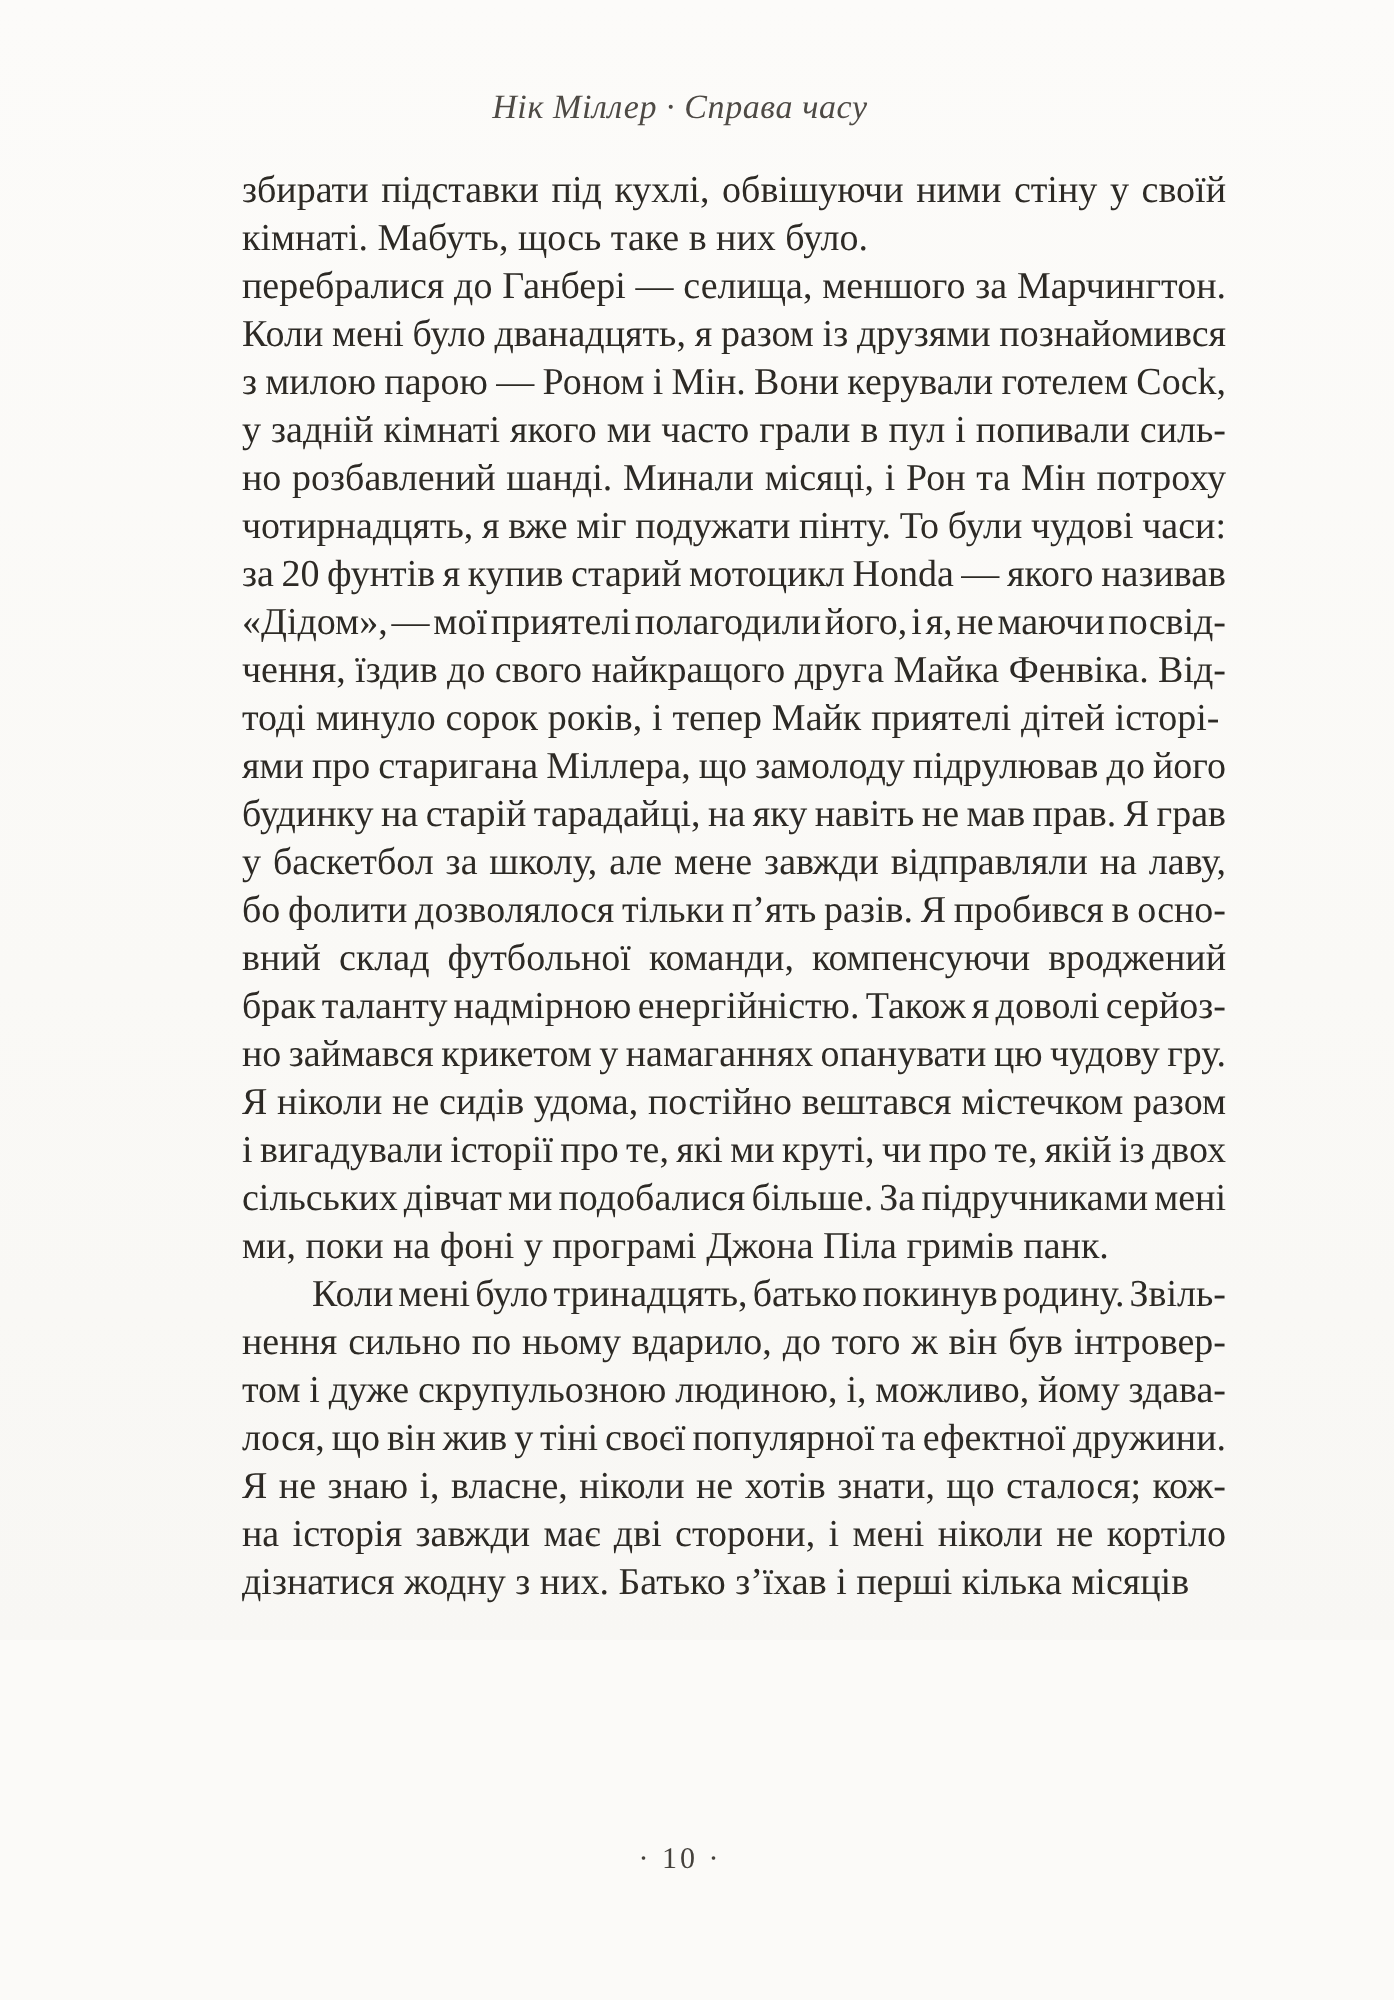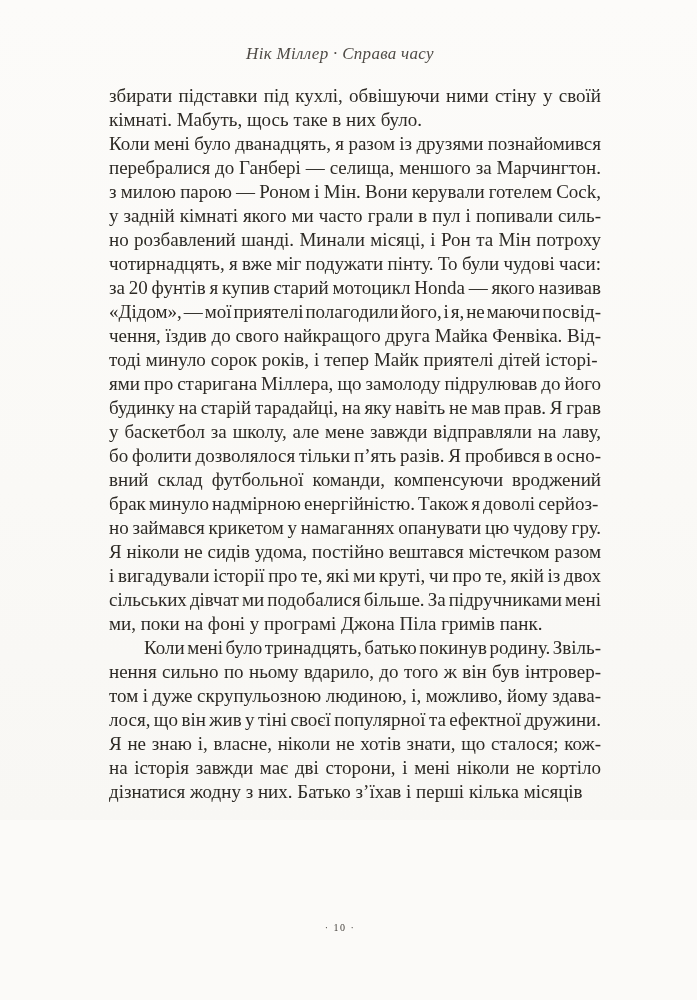--- a/index.html
+++ b/index.html
@@ -36,60 +36,61 @@
     left: 109px;
     top: 84px;
     width: 492px;
     font-size: 19px;
     line-height: 24px;
     color: #2d2a25;
   }
   .line {
     white-space: nowrap;
     height: 24px;
+    margin-left: 12px;
   }
   .line.indent {
     text-indent: 35px;
   }
   .page-number {
     position: absolute;
     top: 922px;
     left: 0;
     width: 680px;
     text-align: center;
-    font-size: 10px;
+    font-size: 15px;
     letter-spacing: 1.5px;
     color: #45413c;
   }
 </style>
 </head>
 <body>
 
 <div class="page">
   <div class="running-header">Нік Міллер · Справа часу</div>
 
   <div class="text-block" id="text-block">
       <div class="line" style="word-spacing: 1.57422px;"><span>збирати підставки під кухлі, обвішуючи ними стіну у своїй</span></div>
       <div class="line last"><span>кімнаті. Мабуть, щось таке в них було.</span></div>
+      <div class="line" style="word-spacing: 0.160714px;"><span>перебралися до Ганбері — селища, меншого за Марчингтон.</span></div>
       <div class="line" style="word-spacing: -0.376953px;"><span>Коли мені було дванадцять, я разом із друзями познайомився</span></div>
-      <div class="line" style="word-spacing: 0.160714px;"><span>перебралися до Ганбері — селища, меншого за Марчингтон.</span></div>
       <div class="line" style="word-spacing: -0.598437px;"><span>з милою парою — Роном і Мін. Вони керували готелем Cock,</span></div>
       <div class="line" style="word-spacing: 0.286932px;"><span>у задній кімнаті якого ми часто грали в пул і попивали силь-</span></div>
       <div class="line" style="word-spacing: 0.626736px;"><span>но розбавлений шанді. Минали місяці, і Рон та Мін потроху</span></div>
       <div class="line" style="word-spacing: -0.407986px;"><span>чотирнадцять, я вже міг подужати пінту. То були чудові часи:</span></div>
       <div class="line" style="word-spacing: -0.95px;"><span>за 20 фунтів я купив старий мотоцикл Honda — якого називав</span></div>
       <div class="line" style="word-spacing: -2.82344px;"><span>«Дідом», — мої приятелі полагодили його, і я, не маючи посвід-</span></div>
       <div class="line" style="word-spacing: -0.0195312px;"><span>чення, їздив до свого найкращого друга Майка Фенвіка. Від-</span></div>
       <div class="line" style="word-spacing: 0.161458px;"><span>тоді минуло сорок років, і тепер Майк приятелі дітей історі-</span></div>
       <div class="line" style="word-spacing: -0.710938px;"><span>ями про старигана Міллера, що замолоду підрулював до його</span></div>
       <div class="line" style="word-spacing: -1px;"><span>будинку на старій тарадайці, на яку навіть не мав прав. Я грав</span></div>
       <div class="line" style="word-spacing: 1.19097px;"><span>у баскетбол за школу, але мене завжди відправляли на лаву,</span></div>
       <div class="line" style="word-spacing: -0.895833px;"><span>бо фолити дозволялося тільки п’ять разів. Я пробився в осно-</span></div>
       <div class="line" style="word-spacing: 4.28125px;"><span>вний склад футбольної команди, компенсуючи вроджений</span></div>
-      <div class="line" style="word-spacing: -1.64732px;"><span>брак минуло надмірною енергійністю. Також я доволі серйоз-</span></div>
+      <div class="line" style="word-spacing: -1.64732px;"><span>брак таланту надмірною енергійністю. Також я доволі серйоз-</span></div>
       <div class="line" style="word-spacing: -1.02148px;"><span>но займався крикетом у намаганнях опанувати цю чудову гру.</span></div>
       <div class="line" style="word-spacing: 0.126953px;"><span>Я ніколи не сидів удома, постійно вештався містечком разом</span></div>
       <div class="line" style="word-spacing: -1.06731px;"><span>і вигадували історії про те, які ми круті, чи про те, якій із двох</span></div>
       <div class="line" style="word-spacing: -1.6808px;"><span>сільських дівчат ми подобалися більше. За підручниками мені</span></div>
       <div class="line last"><span>ми, поки на фоні у програмі Джона Піла гримів панк.</span></div>
       <div class="line indent" style="word-spacing: -2.22321px;"><span>Коли мені було тринадцять, батько покинув родину. Звіль-</span></div>
       <div class="line" style="word-spacing: 0.664062px;"><span>нення сильно по ньому вдарило, до того ж він був інтровер-</span></div>
       <div class="line" style="word-spacing: -0.333984px;"><span>том і дуже скрупульозною людиною, і, можливо, йому здава-</span></div>
       <div class="line" style="word-spacing: -1.27656px;"><span>лося, що він жив у тіні своєї популярної та ефектної дружини.</span></div>
       <div class="line" style="word-spacing: 0.975852px;"><span>Я не знаю і, власне, ніколи не хотів знати, що сталося; кож-</span></div>

